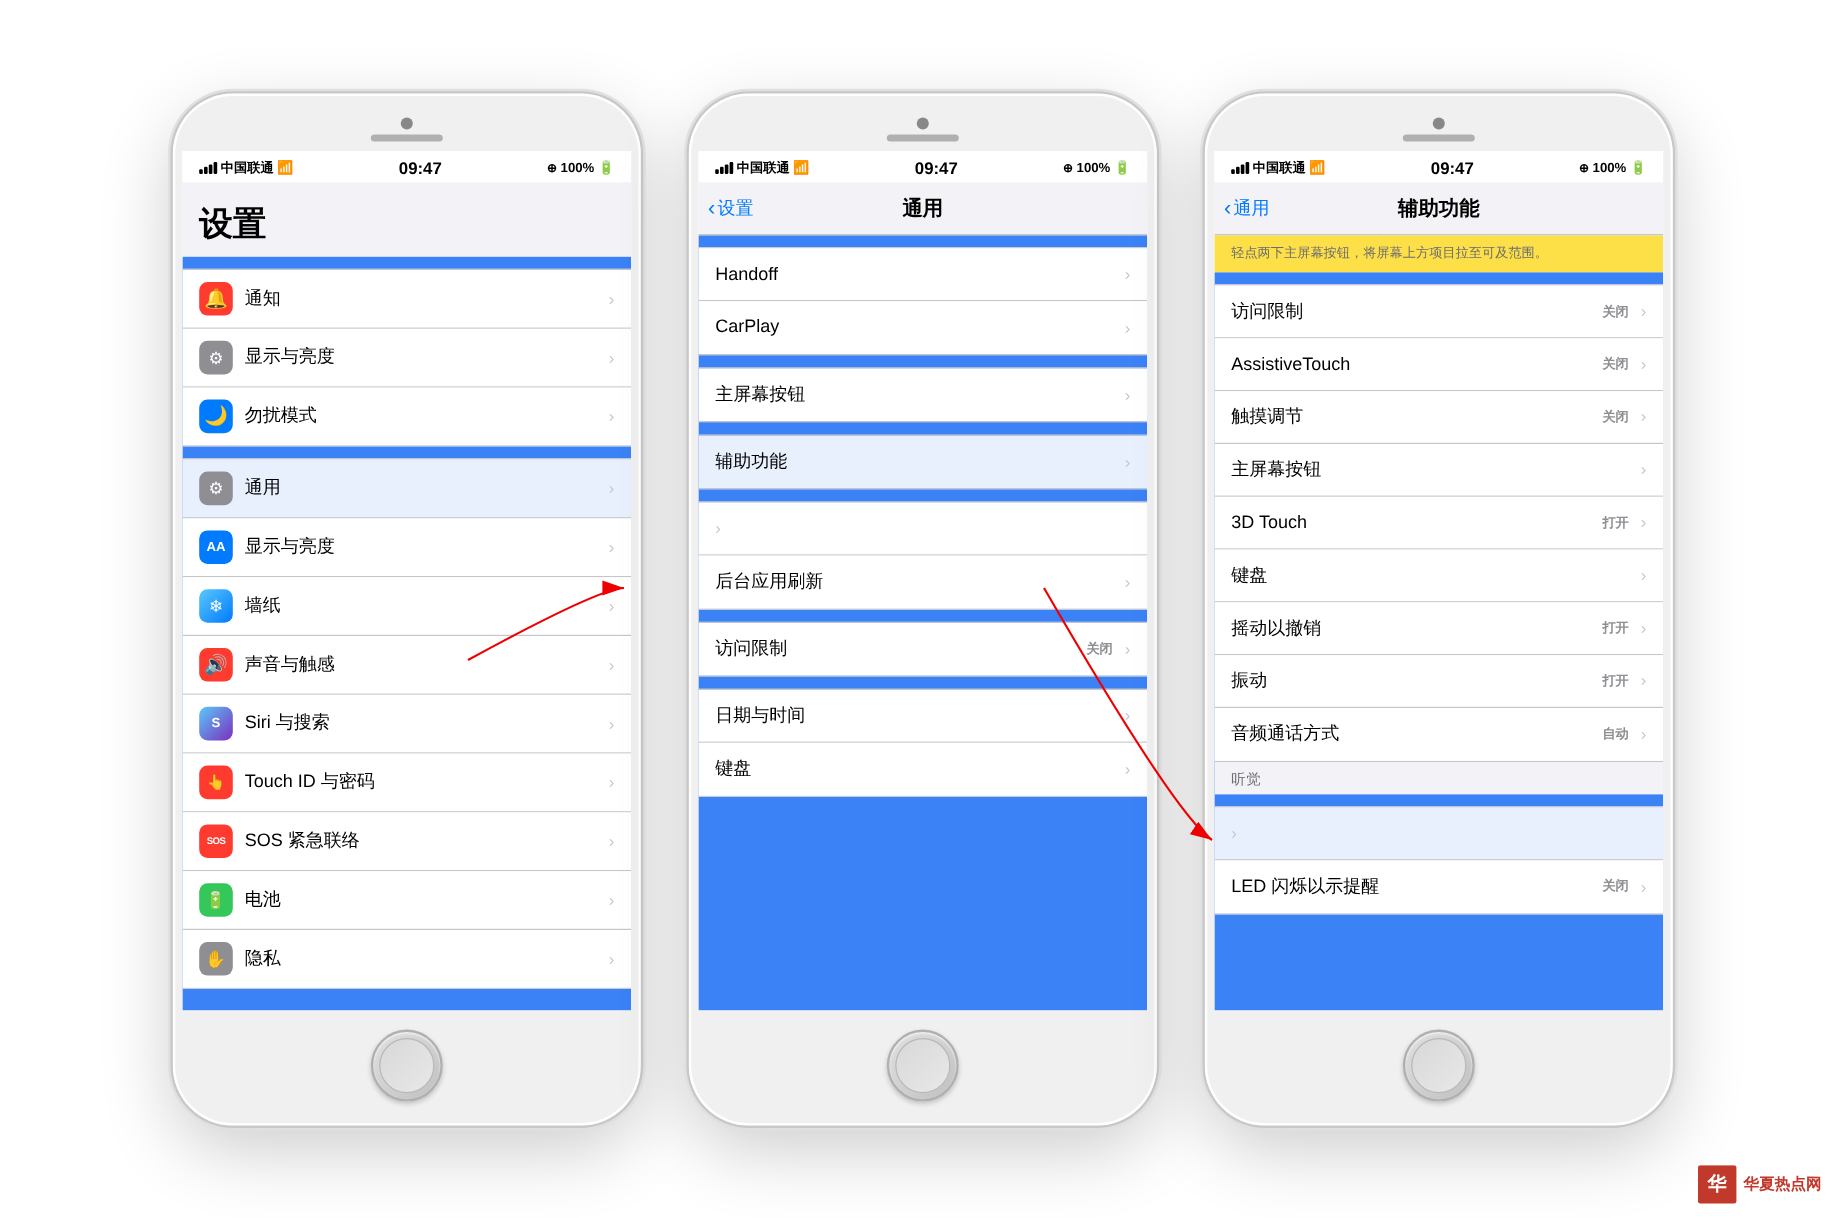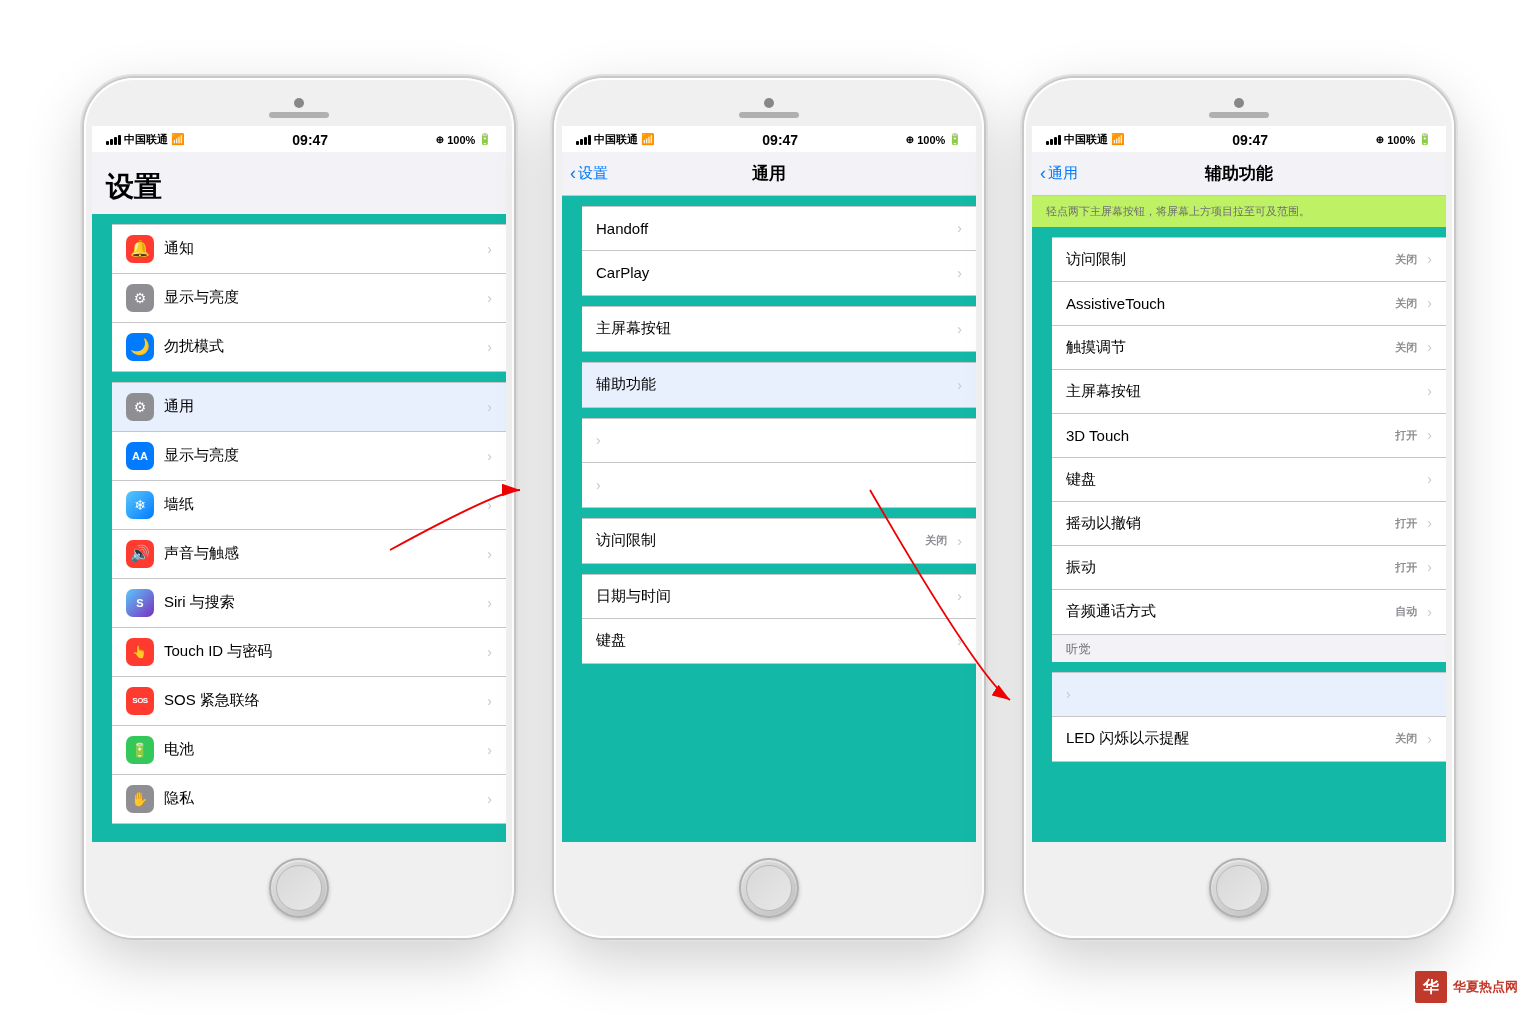--- a/index.html
+++ b/index.html
@@ -17,21 +17,21 @@
     }
     .phones-container {
       display: flex;
       justify-content: center;
       align-items: center;
       gap: 40px;
       width: 100%;
     }
     
     .iphone {
-      width: 430px;
+      width: 390px;
       height: 860px;
       background: #f0f0f0;
       border-radius: 50px;
       box-shadow: 0 0 0 2px #c8c8c8, 0 0 0 4px #e0e0e0, inset 0 0 0 2px #ffffff, 0 20px 60px rgba(0,0,0,0.2);
       position: relative;
       display: flex;
       flex-direction: column;
       overflow: hidden;
     }
     .iphone-top {
@@ -146,22 +146,21 @@
     .nav-back-chevron {
       font-size: 18px;
       line-height: 1;
       color: #007aff;
     }
 
     
     .settings-list {
       flex: 1;
       overflow-y: auto;
-      background: #14b8a6;
-      padding-left: 20px;
+      background: #3b82f6;
     }
     .section-group {
       background: #fff;
       margin-top: 10px;
       border-top: 0.5px solid #c6c6c8;
       border-bottom: 0.5px solid #c6c6c8;
     }
     .section-footer {
       font-size: 11px;
       color: #6d6d72;
@@ -423,20 +422,21 @@
             <span class="item-label">辅助功能</span>
             <span class="chevron">›</span>
           </div>
         </div>
 
         <div class="section-group">
           <div class="list-item">
             <span class="chevron">›</span>
           </div>
           <div class="list-item">
+            <span class="item-label">后台应用刷新</span>
             <span class="chevron">›</span>
           </div>
         </div>
 
         <div class="section-group">
           <div class="list-item">
             <span class="item-label">访问限制</span>
             <span class="item-value">关闭</span>
             <span class="chevron">›</span>
           </div>
@@ -490,21 +490,21 @@
       </div>
 
       <div class="nav-bar">
         <div class="nav-back">
           <span class="nav-back-chevron">‹</span>
           <span>通用</span>
         </div>
         <div class="nav-title">辅助功能</div>
       </div>
 
-      <div class="section-footer" style="background:#bef264;padding:8px 14px;">轻点两下主屏幕按钮，将屏幕上方项目拉至可及范围。</div>
+      <div class="section-footer" style="background:#fde047;padding:8px 14px;">轻点两下主屏幕按钮，将屏幕上方项目拉至可及范围。</div>
 
       <div class="settings-list">
 
         <div class="section-group">
           <div class="list-item">
             <span class="item-label">访问限制</span>
             <span class="item-value">关闭</span>
             <span class="chevron">›</span>
           </div>
           <div class="list-item">

